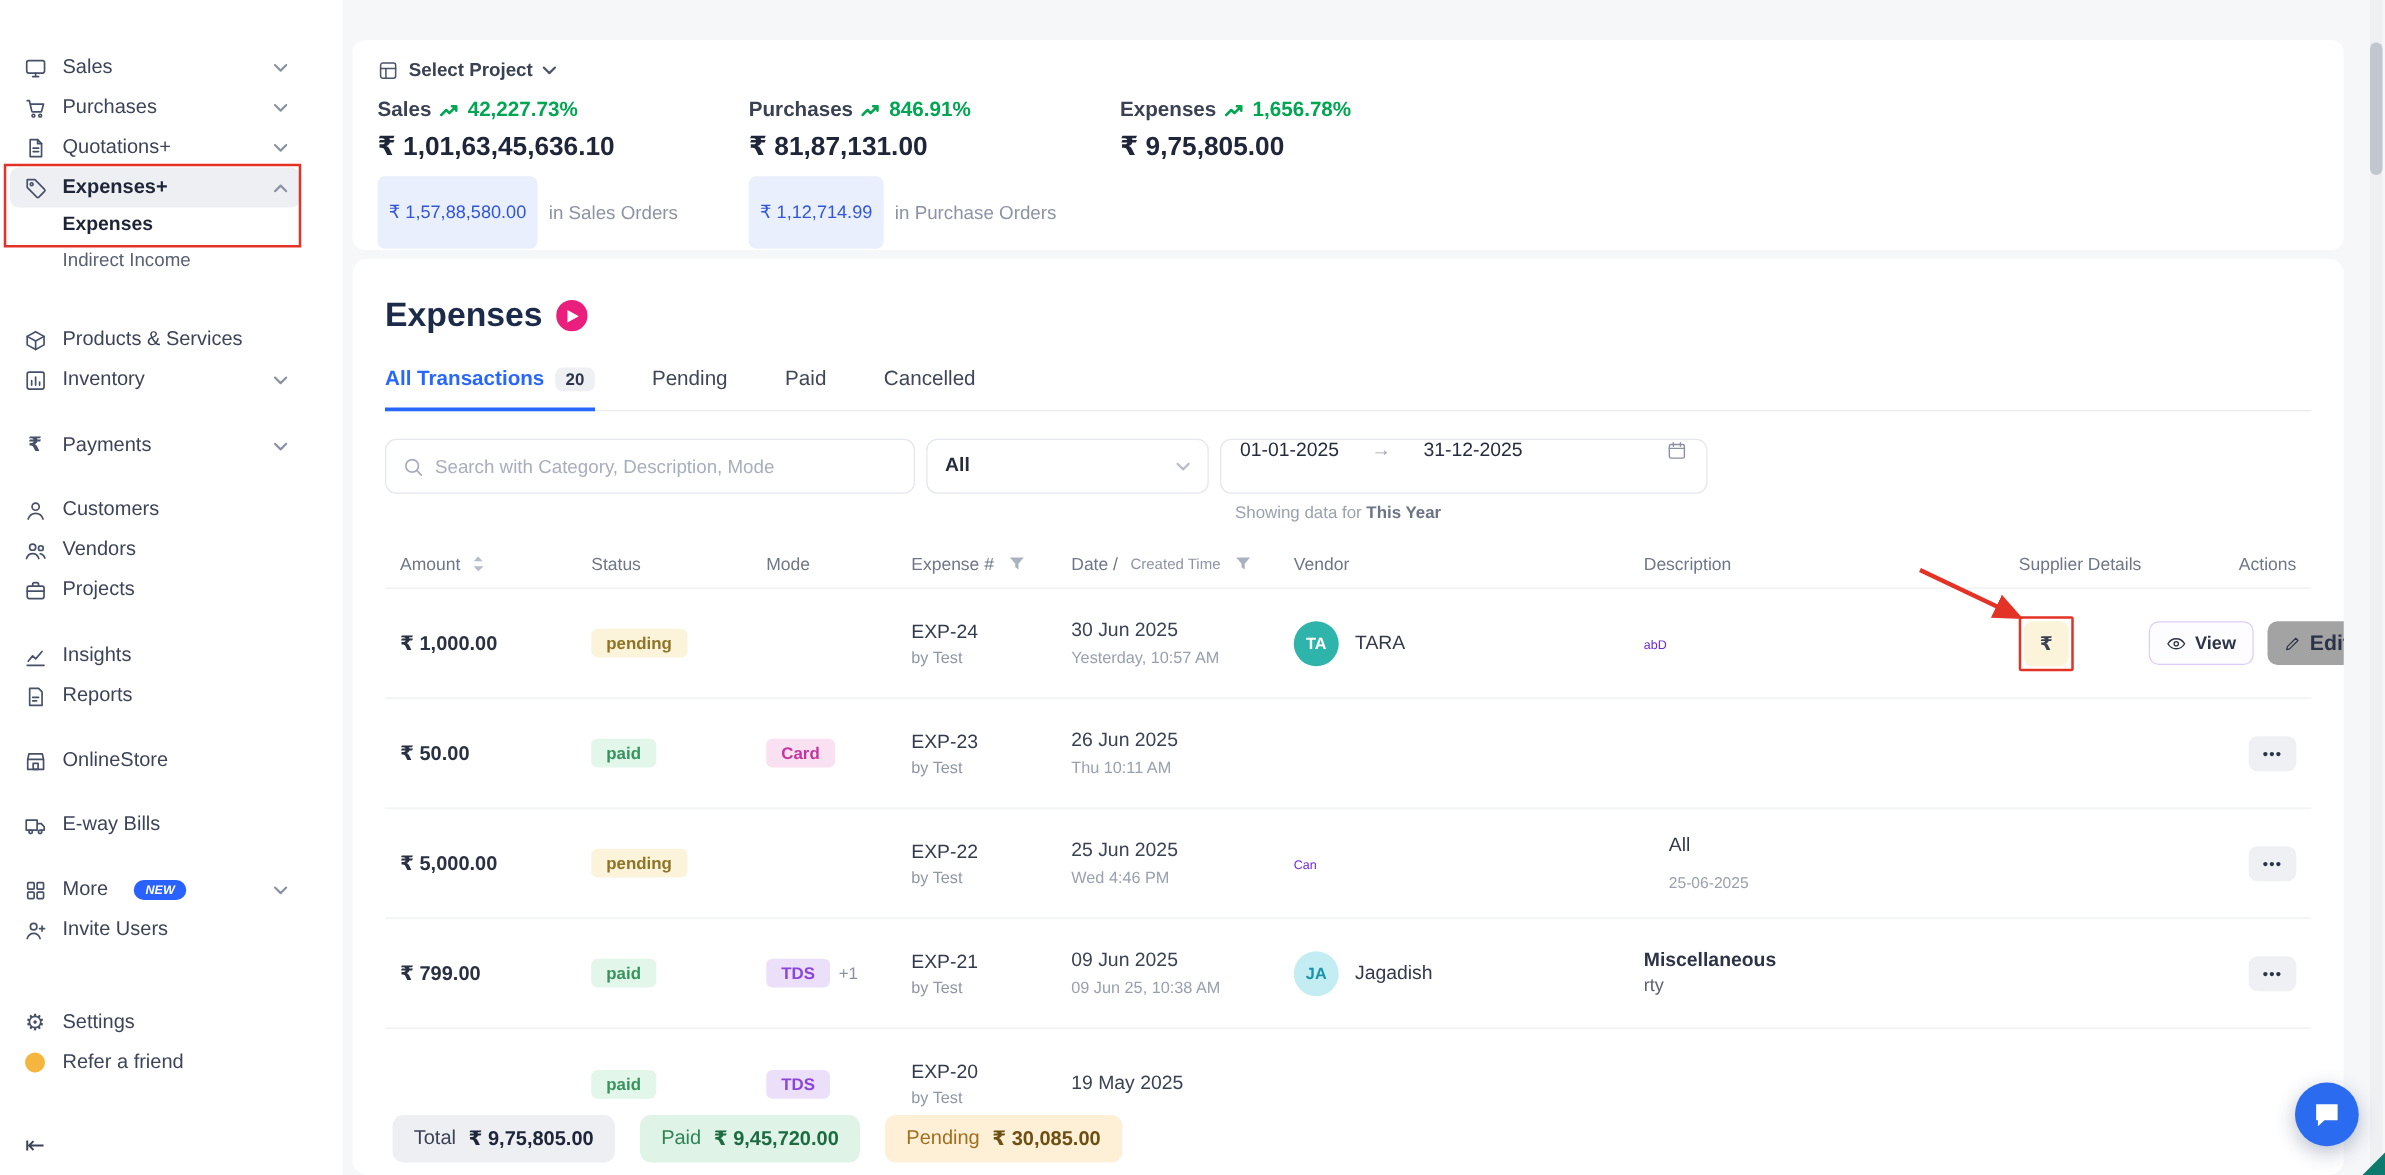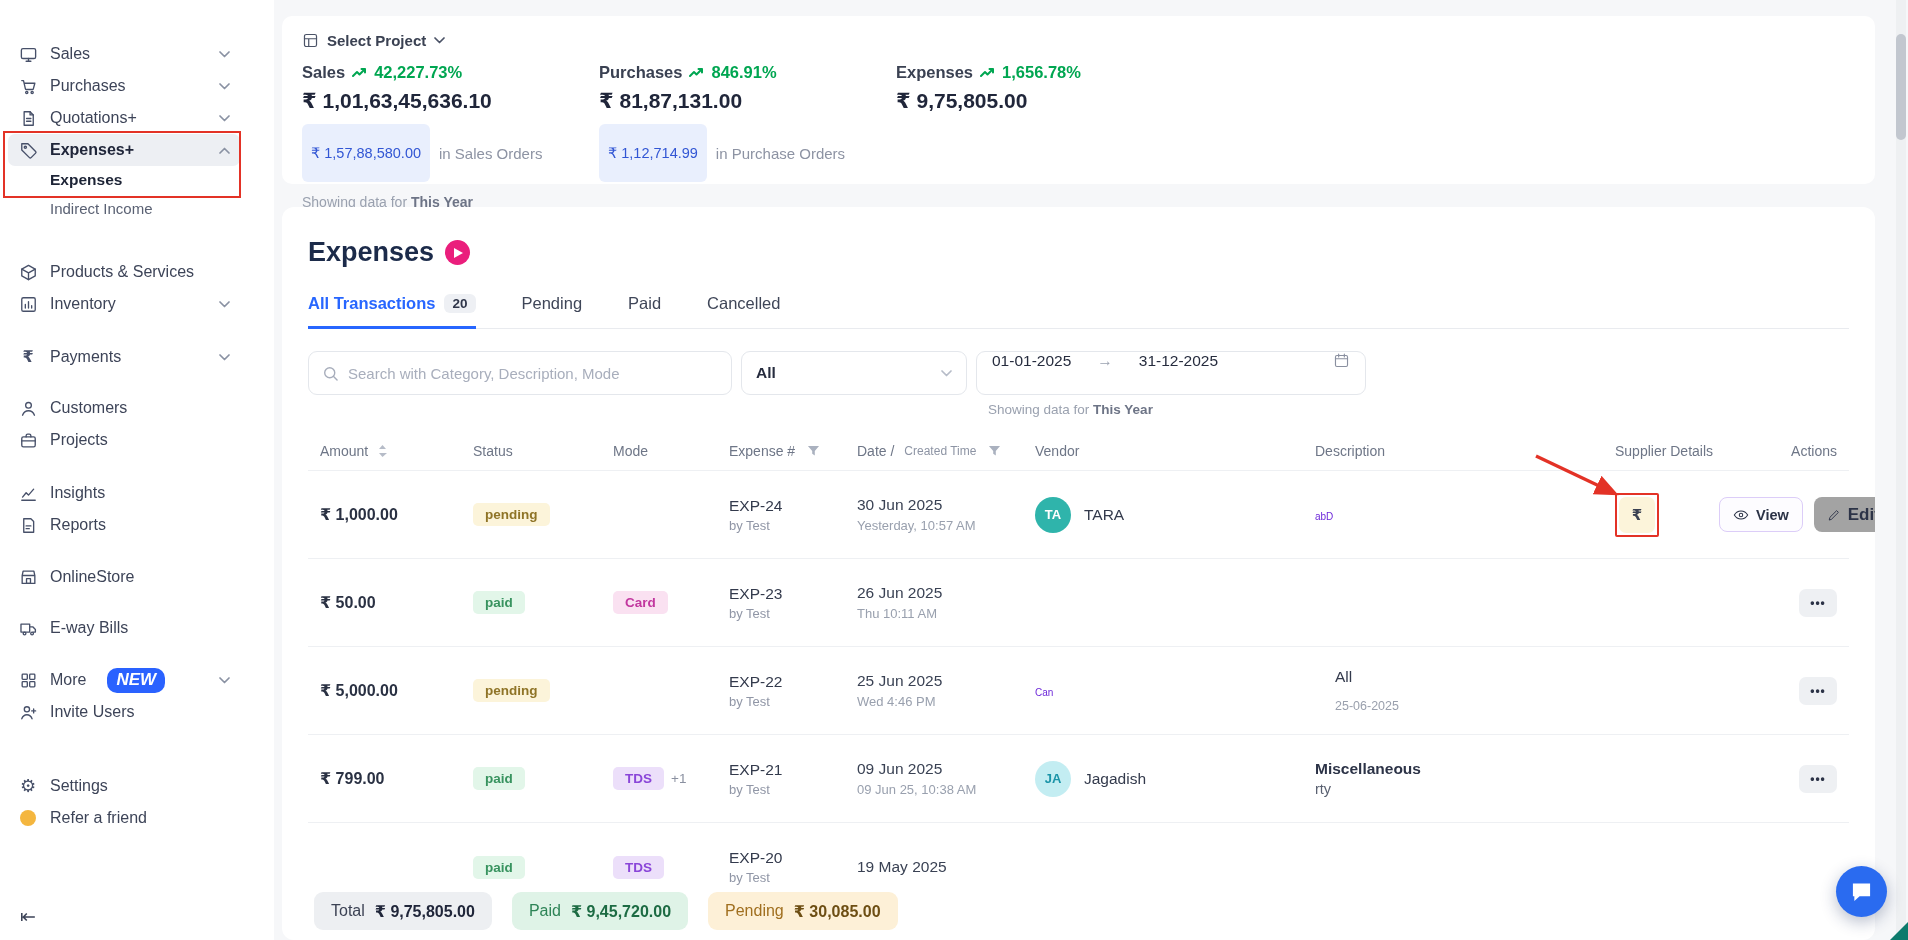--- a/index.html
+++ b/index.html
@@ -15,25 +15,25 @@
   .i{width:19px;height:19px}
   .side-item .chev{margin-left:auto;color:#8a92a3;display:flex}
   .chev svg{stroke:currentColor;fill:none;stroke-width:1.7;stroke-linecap:round;stroke-linejoin:round}
   .chev.up{transform:rotate(180deg)}
   .side-item.active{background:#edeff3;font-weight:700;color:#20263a}
   .side-sub{height:28px;display:flex;align-items:center;padding-left:50px;font-size:15px;color:#5a6173;cursor:pointer}
   .side-sub.selected{font-weight:700;color:#1d2436;font-size:15.5px}
   .rupee-glyph{font-size:16px;font-weight:600;line-height:1}
   .gear-glyph{font-size:18px;line-height:1;color:#475069}
   .hand-circle{width:16px;height:16px;border-radius:50%;background:#f4b63f;display:inline-block}
-  .new-badge{background:#2a62ff;color:#fff;font-size:17px;font-style:italic;font-weight:700;padding:2.5px 9px;border-radius:10px;margin-left:9px}
+  .new-badge{background:#2a62ff;color:#fff;font-size:10px;font-style:italic;font-weight:700;padding:2.5px 9px;border-radius:10px;margin-left:9px}
   .collapse{position:absolute;bottom:12px;left:20px;font-size:19px;color:#3d4458;cursor:pointer}
 
   
-  .stats-panel{position:absolute;left:282px;top:16px;width:1593px;height:168px;background:#fff;border-radius:10px;padding:16px 20px 0 20px;z-index:1}
+  .stats-panel{position:absolute;left:282px;top:32px;width:1593px;height:168px;background:#fff;border-radius:10px;padding:16px 20px 0 20px;z-index:1}
   .select-project{display:flex;align-items:center;gap:8px;font-size:15px;font-weight:700;color:#3a4152;cursor:pointer;width:max-content}
   .select-project .icon,.select-project .chev{color:#4b5367;display:flex}
   .select-project svg{stroke:currentColor;fill:none;stroke-width:1.7;stroke-linecap:round;stroke-linejoin:round}
   .stats-row{display:flex;margin-top:14px}
   .stat{width:297px}
   .stat-head{display:flex;align-items:center;gap:7px;font-size:16.5px;font-weight:700;color:#3a4152}
   .trend{display:flex;color:#00a651}
   .trend svg{stroke:#00a651;fill:none;stroke-width:2;stroke-linecap:round;stroke-linejoin:round}
   .pct{color:#00a651}
   .stat-amount{font-size:21px;font-weight:700;color:#20263a;margin-top:7px;white-space:nowrap}
@@ -260,20 +260,31 @@
           <svg class="i" viewBox="0 0 24 24">
             <circle cx="12" cy="8" r="3.6"></circle>
             <path d="M4.5 20.5c1.4-4 4.1-5.7 7.5-5.7s6.1 1.7 7.5 5.7"></path>
           </svg>
         </span>
       <span>Customers</span>
     </div>
     <div class="side-item">
       <span class="icon">
           <svg class="i" viewBox="0 0 24 24">
+            <circle cx="9" cy="8.5" r="3.1"></circle>
+            <path d="M2.8 20c1.1-3.4 3.3-4.9 6.2-4.9s5.1 1.5 6.2 4.9"></path>
+            <circle cx="17.3" cy="9.5" r="2.4"></circle>
+            <path d="M16.6 15.2c2.4.4 4 1.8 4.8 4.3"></path>
+          </svg>
+        </span>
+      <span>Vendors</span>
+    </div>
+    <div class="side-item">
+      <span class="icon">
+          <svg class="i" viewBox="0 0 24 24">
             <rect x="3.5" y="7.5" width="17" height="12.5" rx="2"></rect>
             <path d="M9 7.5V6a2 2 0 0 1 2-2h2a2 2 0 0 1 2 2v1.5M3.5 12.5h17"></path>
           </svg>
         </span>
       <span>Projects</span>
     </div>
 
     <div style="height:21px"></div>
 
     <div class="side-item">

